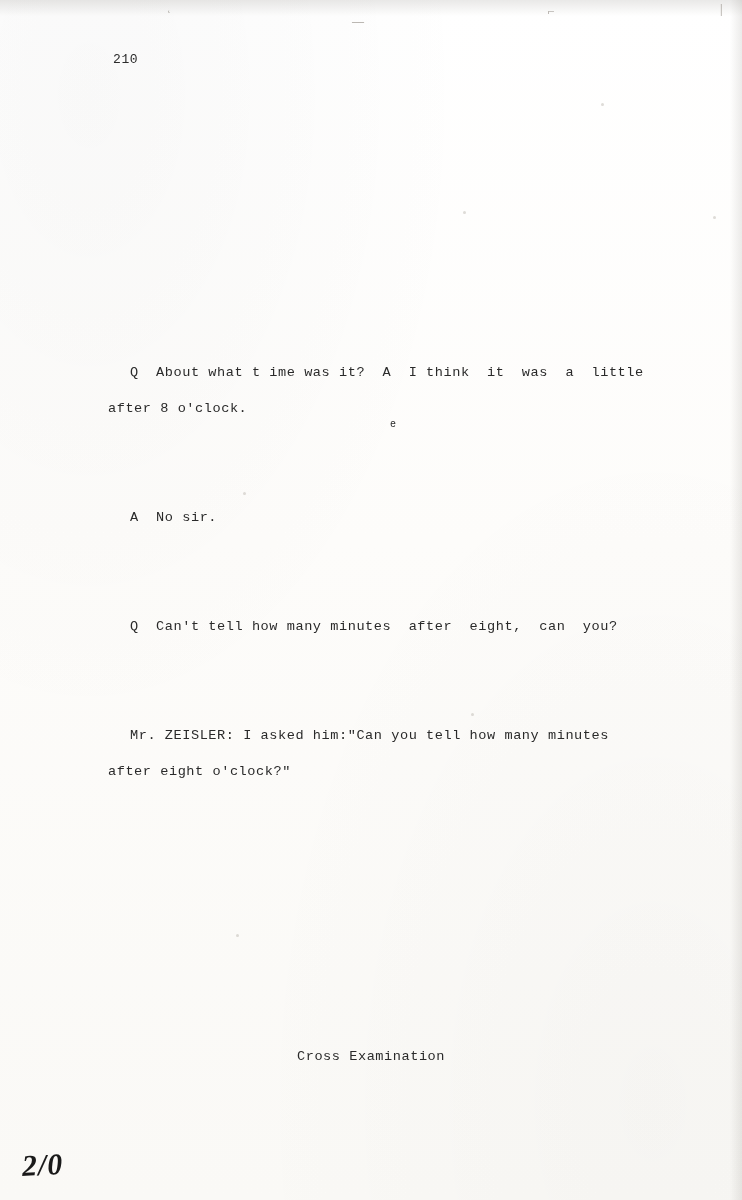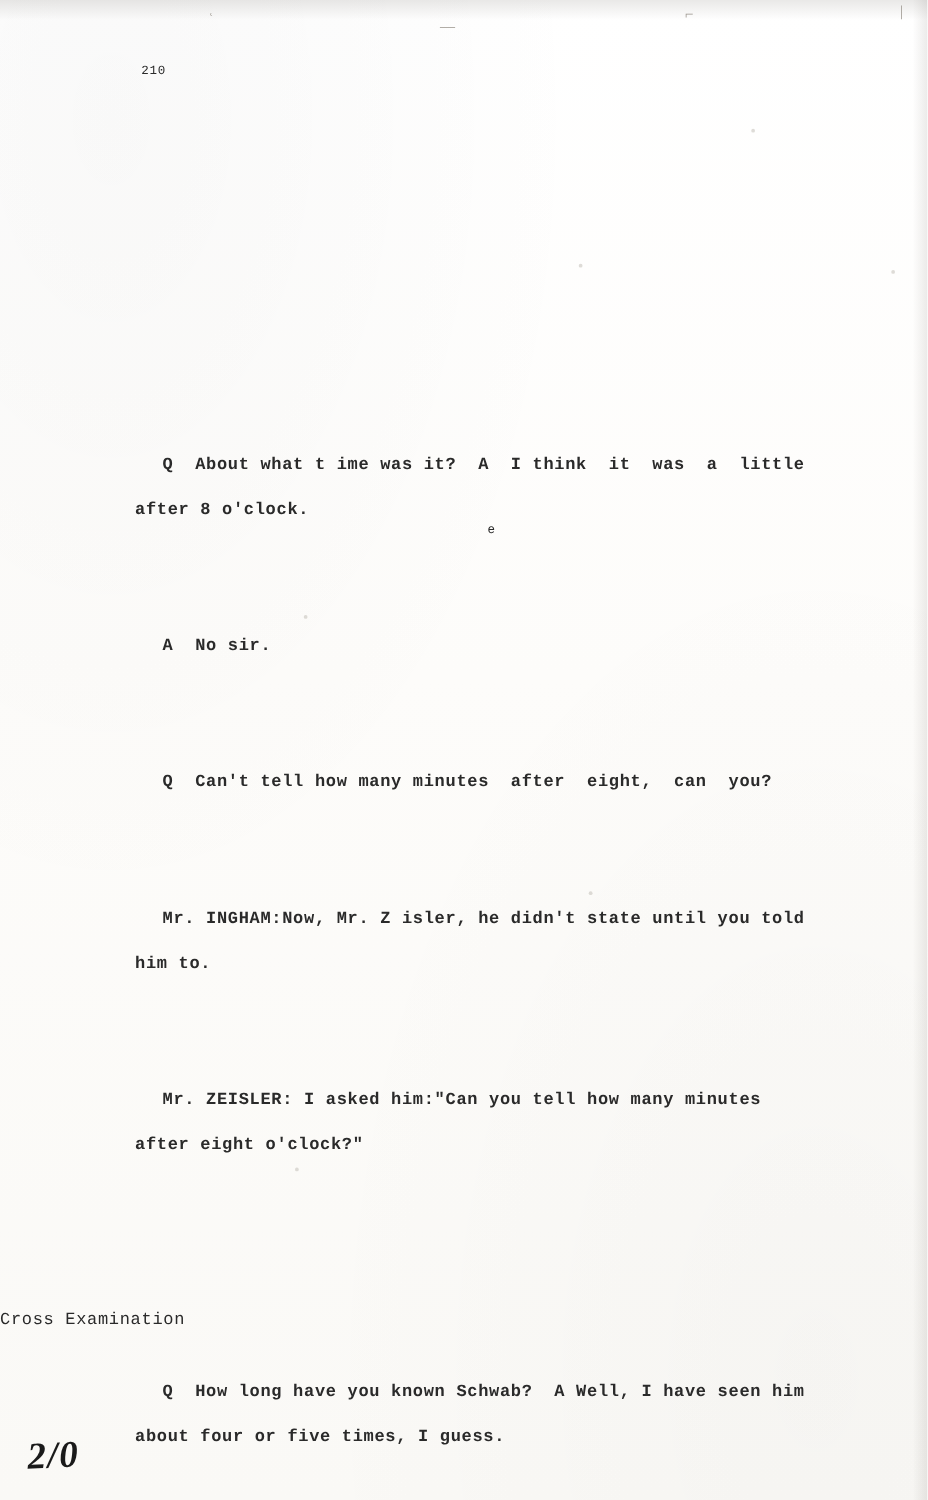--- a/index.html
+++ b/index.html
@@ -31,21 +31,21 @@
     position: absolute;
     background: #bdb9b2;
     border-radius: 50%;
     opacity: 0.5;
   }
 
   .page-number {
     position: absolute;
     left: 113px;
     top: 52px;
-    font-size: 10px;
+    font-size: 13px;
     letter-spacing: 0.6px;
     color: #2b2b2b;
   }
 
   .body-text {
     position: absolute;
     left: 108px;
     top: 282px;
     width: 600px;
     font-size: 13.6px;
@@ -54,28 +54,27 @@
     color: #2a2a2a;
     white-space: pre-wrap;
   }
 
   .para {
     margin: 0;
     white-space: pre-wrap;
   }
   .para.indent {
     text-indent: 22px;
-    font-weight: bold;
   }
 
   .center-block {
     position: absolute;
     left: 0;
     right: 0;
-    text-align: left;
+    text-align: center;
     font-size: 13.6px;
     letter-spacing: 0.55px;
     line-height: 21px;
     color: #2a2a2a;
   }
   .center-block div { white-space: pre; }
 
   .pencil-number {
     position: absolute;
     left: 22px;
@@ -129,37 +128,31 @@
   <div class="speck" style="left:471px; top:713px; width:3px; height:3px;"></div>
   <div class="speck" style="left:236px; top:934px; width:3px; height:3px;"></div>
 
   <div class="page-number">210</div>
 
   <div class="body-text">
     <p class="para indent">Q  About what t ime was it?  A  I think  it  was  a  little
 after 8 o'clock.</p>
     <p class="para indent">A  No sir.</p>
     <p class="para indent">Q  Can't tell how many minutes  after  eight,  can  you?</p>
-    <p class="para indent">Mr. INGHAM:Now, Mr. Z isler, he didn't state until you told
-him to.</p>
     <p class="para indent">Mr. ZEISLER: I asked him:"Can you tell how many minutes
 after eight o'clock?"</p>
     
     
     
     
     
   </div>
 
   <div style="position:absolute; left:390px; top:419px; font-size:10px; color:#2a2a2a;">e</div>
 
   <div class="center-block" style="top:1046px;">
     <div>Cross Examination</div>
   </div>
 
-  <div style="position:absolute; left:108px; top:1097px; width:600px; font-size:13.6px; line-height:36.3px; letter-spacing:0.55px; color:#2a2a2a;">
-    <p class="para indent">Q  How long have you known Schwab?  A Well, I have seen him
-about four or five times, I guess.</p>
-  </div>
 
   <div class="pencil-number">2/0</div>
 
 </div>
 
 </body></html>

